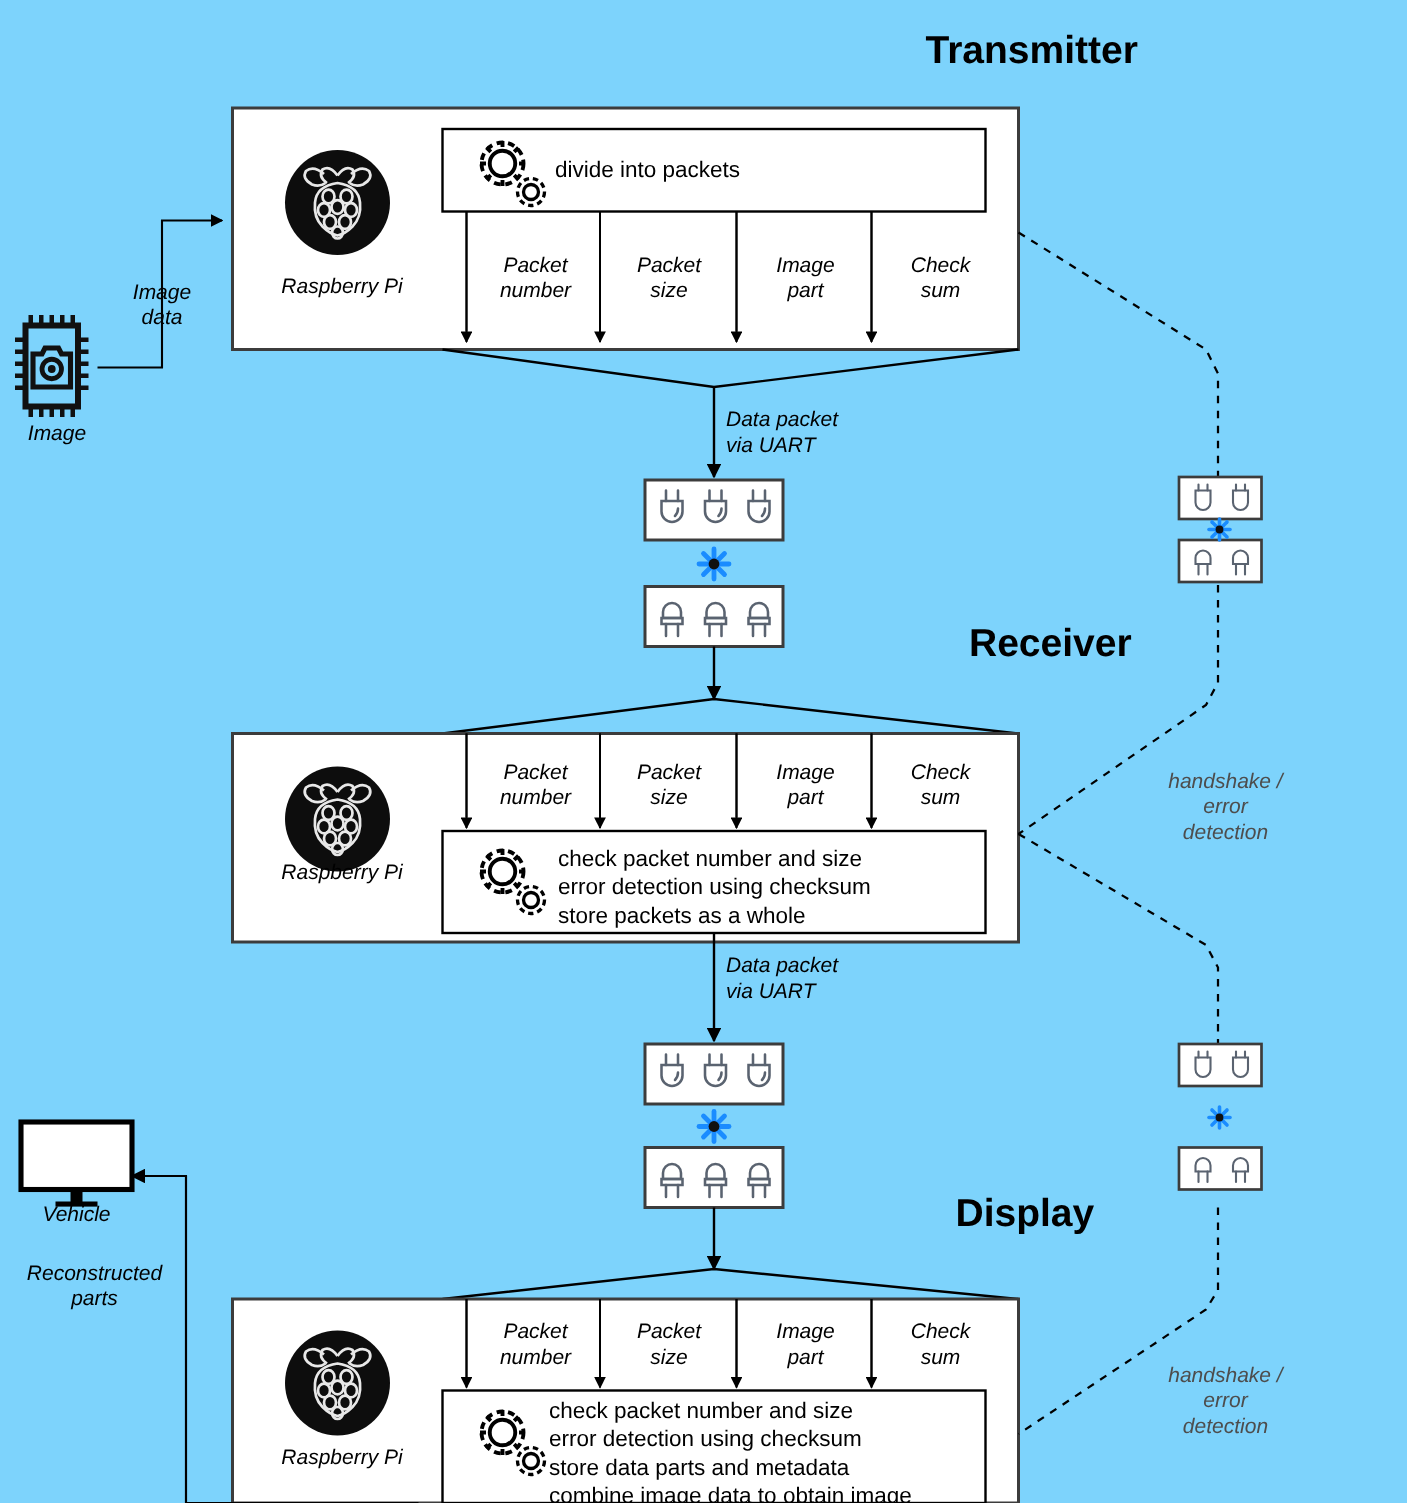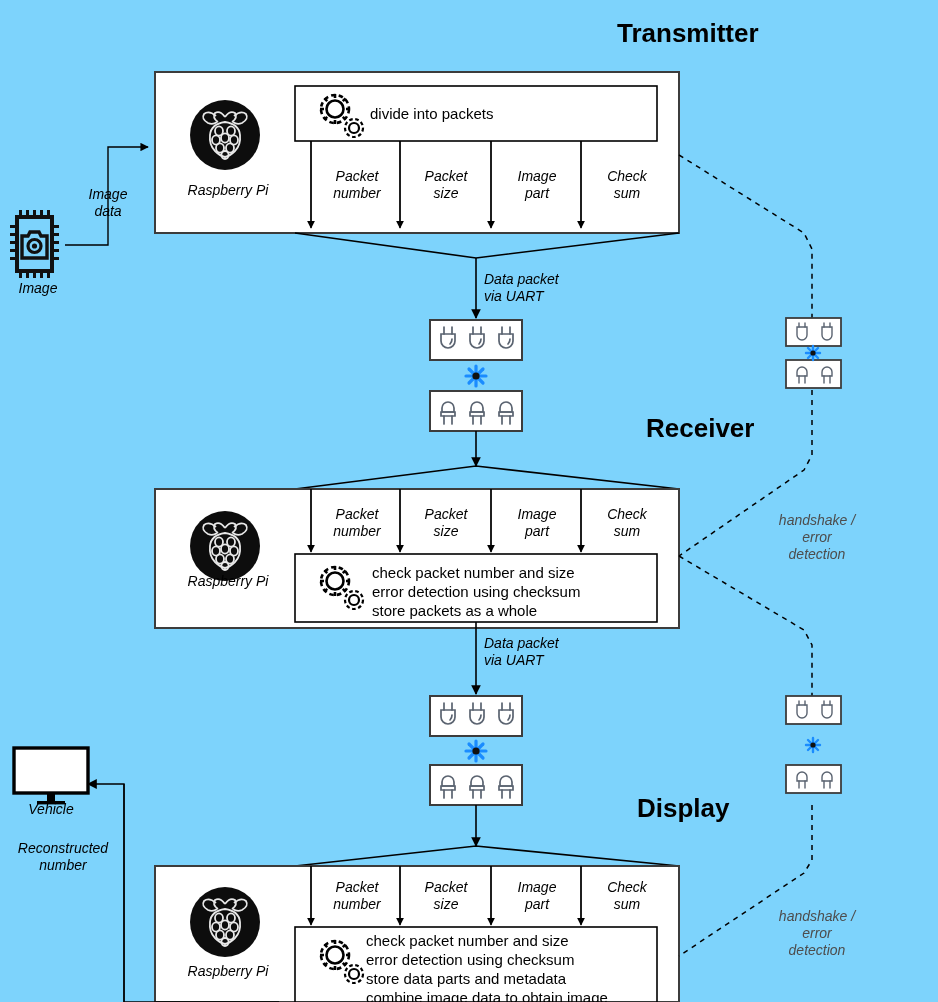--- a/index.html
+++ b/index.html
@@ -507,21 +507,21 @@
   <div class="sect-title" style="left:617px; top:18px;">Transmitter</div>
   <div class="sect-title" style="left:646px; top:413px;">Receiver</div>
   <div class="sect-title" style="left:637px; top:793px;">Display</div>
 
   <div class="lbl" style="left:0px; top:280px; width:76px;">Image</div>
   <div class="lbl" style="left:58px; top:186px; width:100px;">Image
 data</div>
 
   <div class="lbl" style="left:14px; top:801px; width:74px;">Vehicle</div>
   <div class="lbl" style="left:4px; top:840px; width:118px;">Reconstructed
-number</div>
+parts</div>
 
   <div class="lbl" style="left:176px; top:182px; width:104px;">Raspberry Pi</div>
   <div class="proc-text" style="left:370px; top:104px; width:260px;">divide into packets</div>
   <div class="lbl" style="left:318px; top:168px; width:78px;">Packet
 number</div>
   <div class="lbl" style="left:407px; top:168px; width:78px;">Packet
 size</div>
   <div class="lbl" style="left:498px; top:168px; width:78px;">Image
 part</div>
   <div class="lbl" style="left:588px; top:168px; width:78px;">Check

